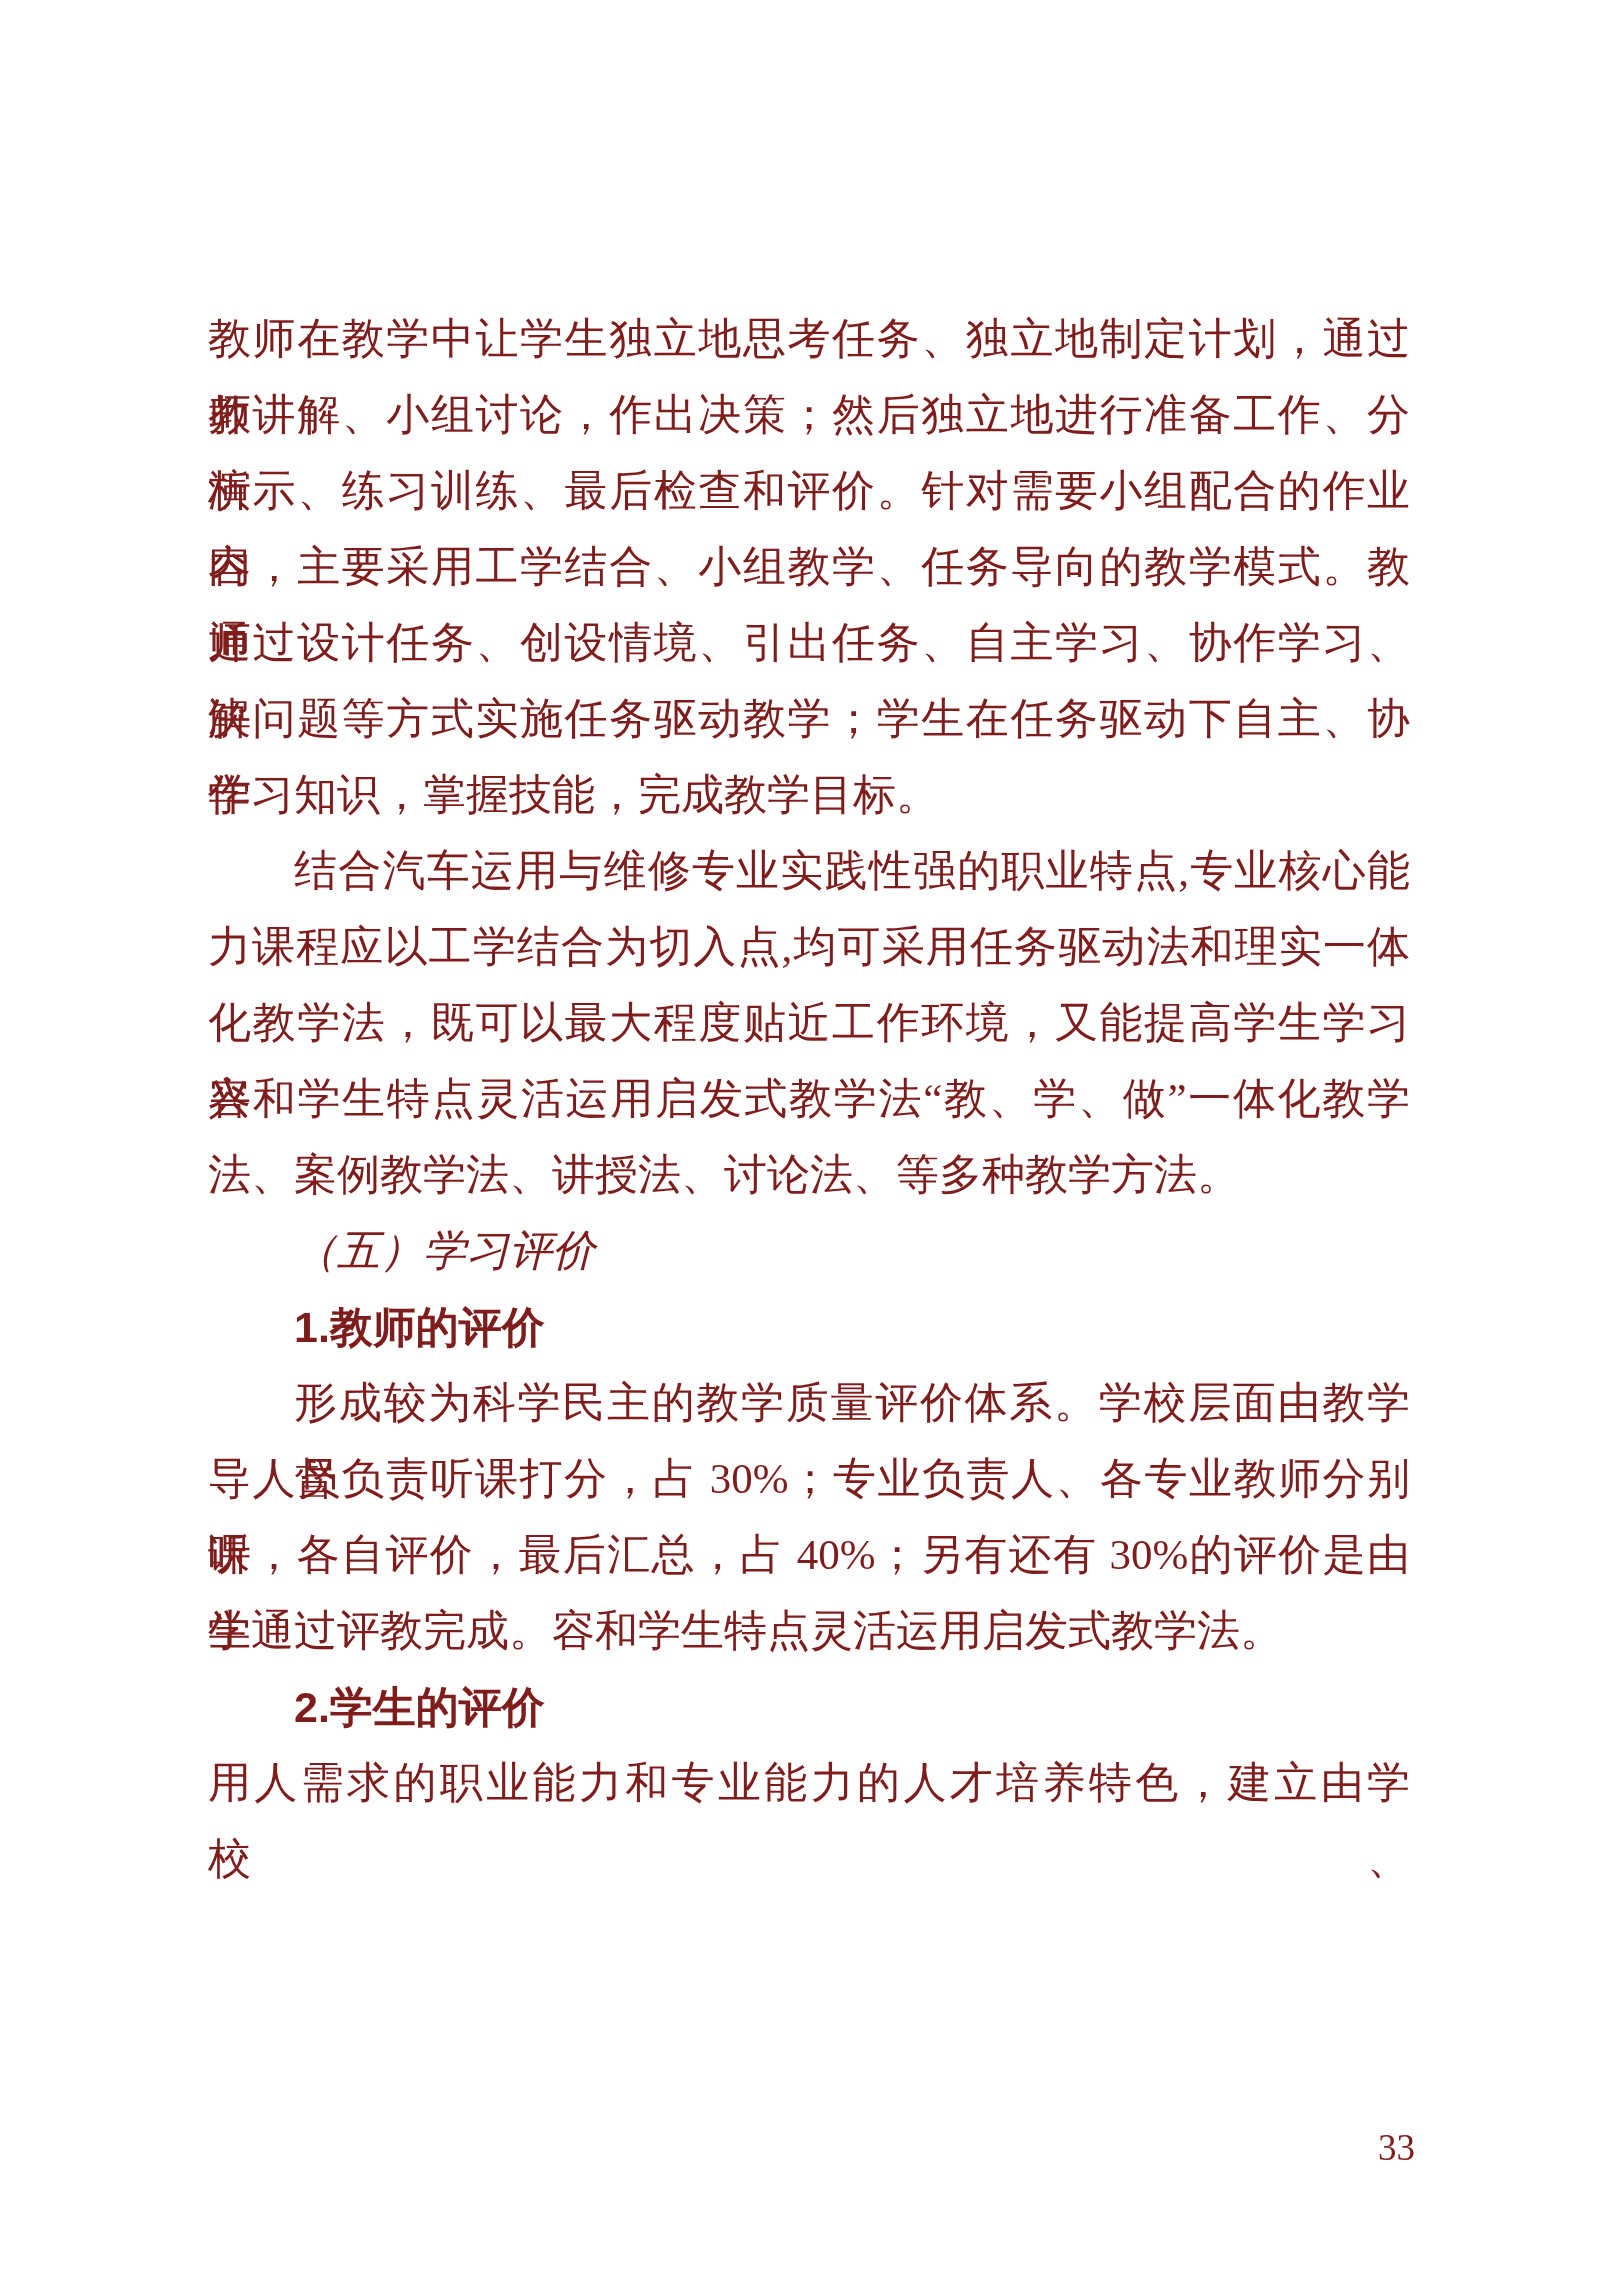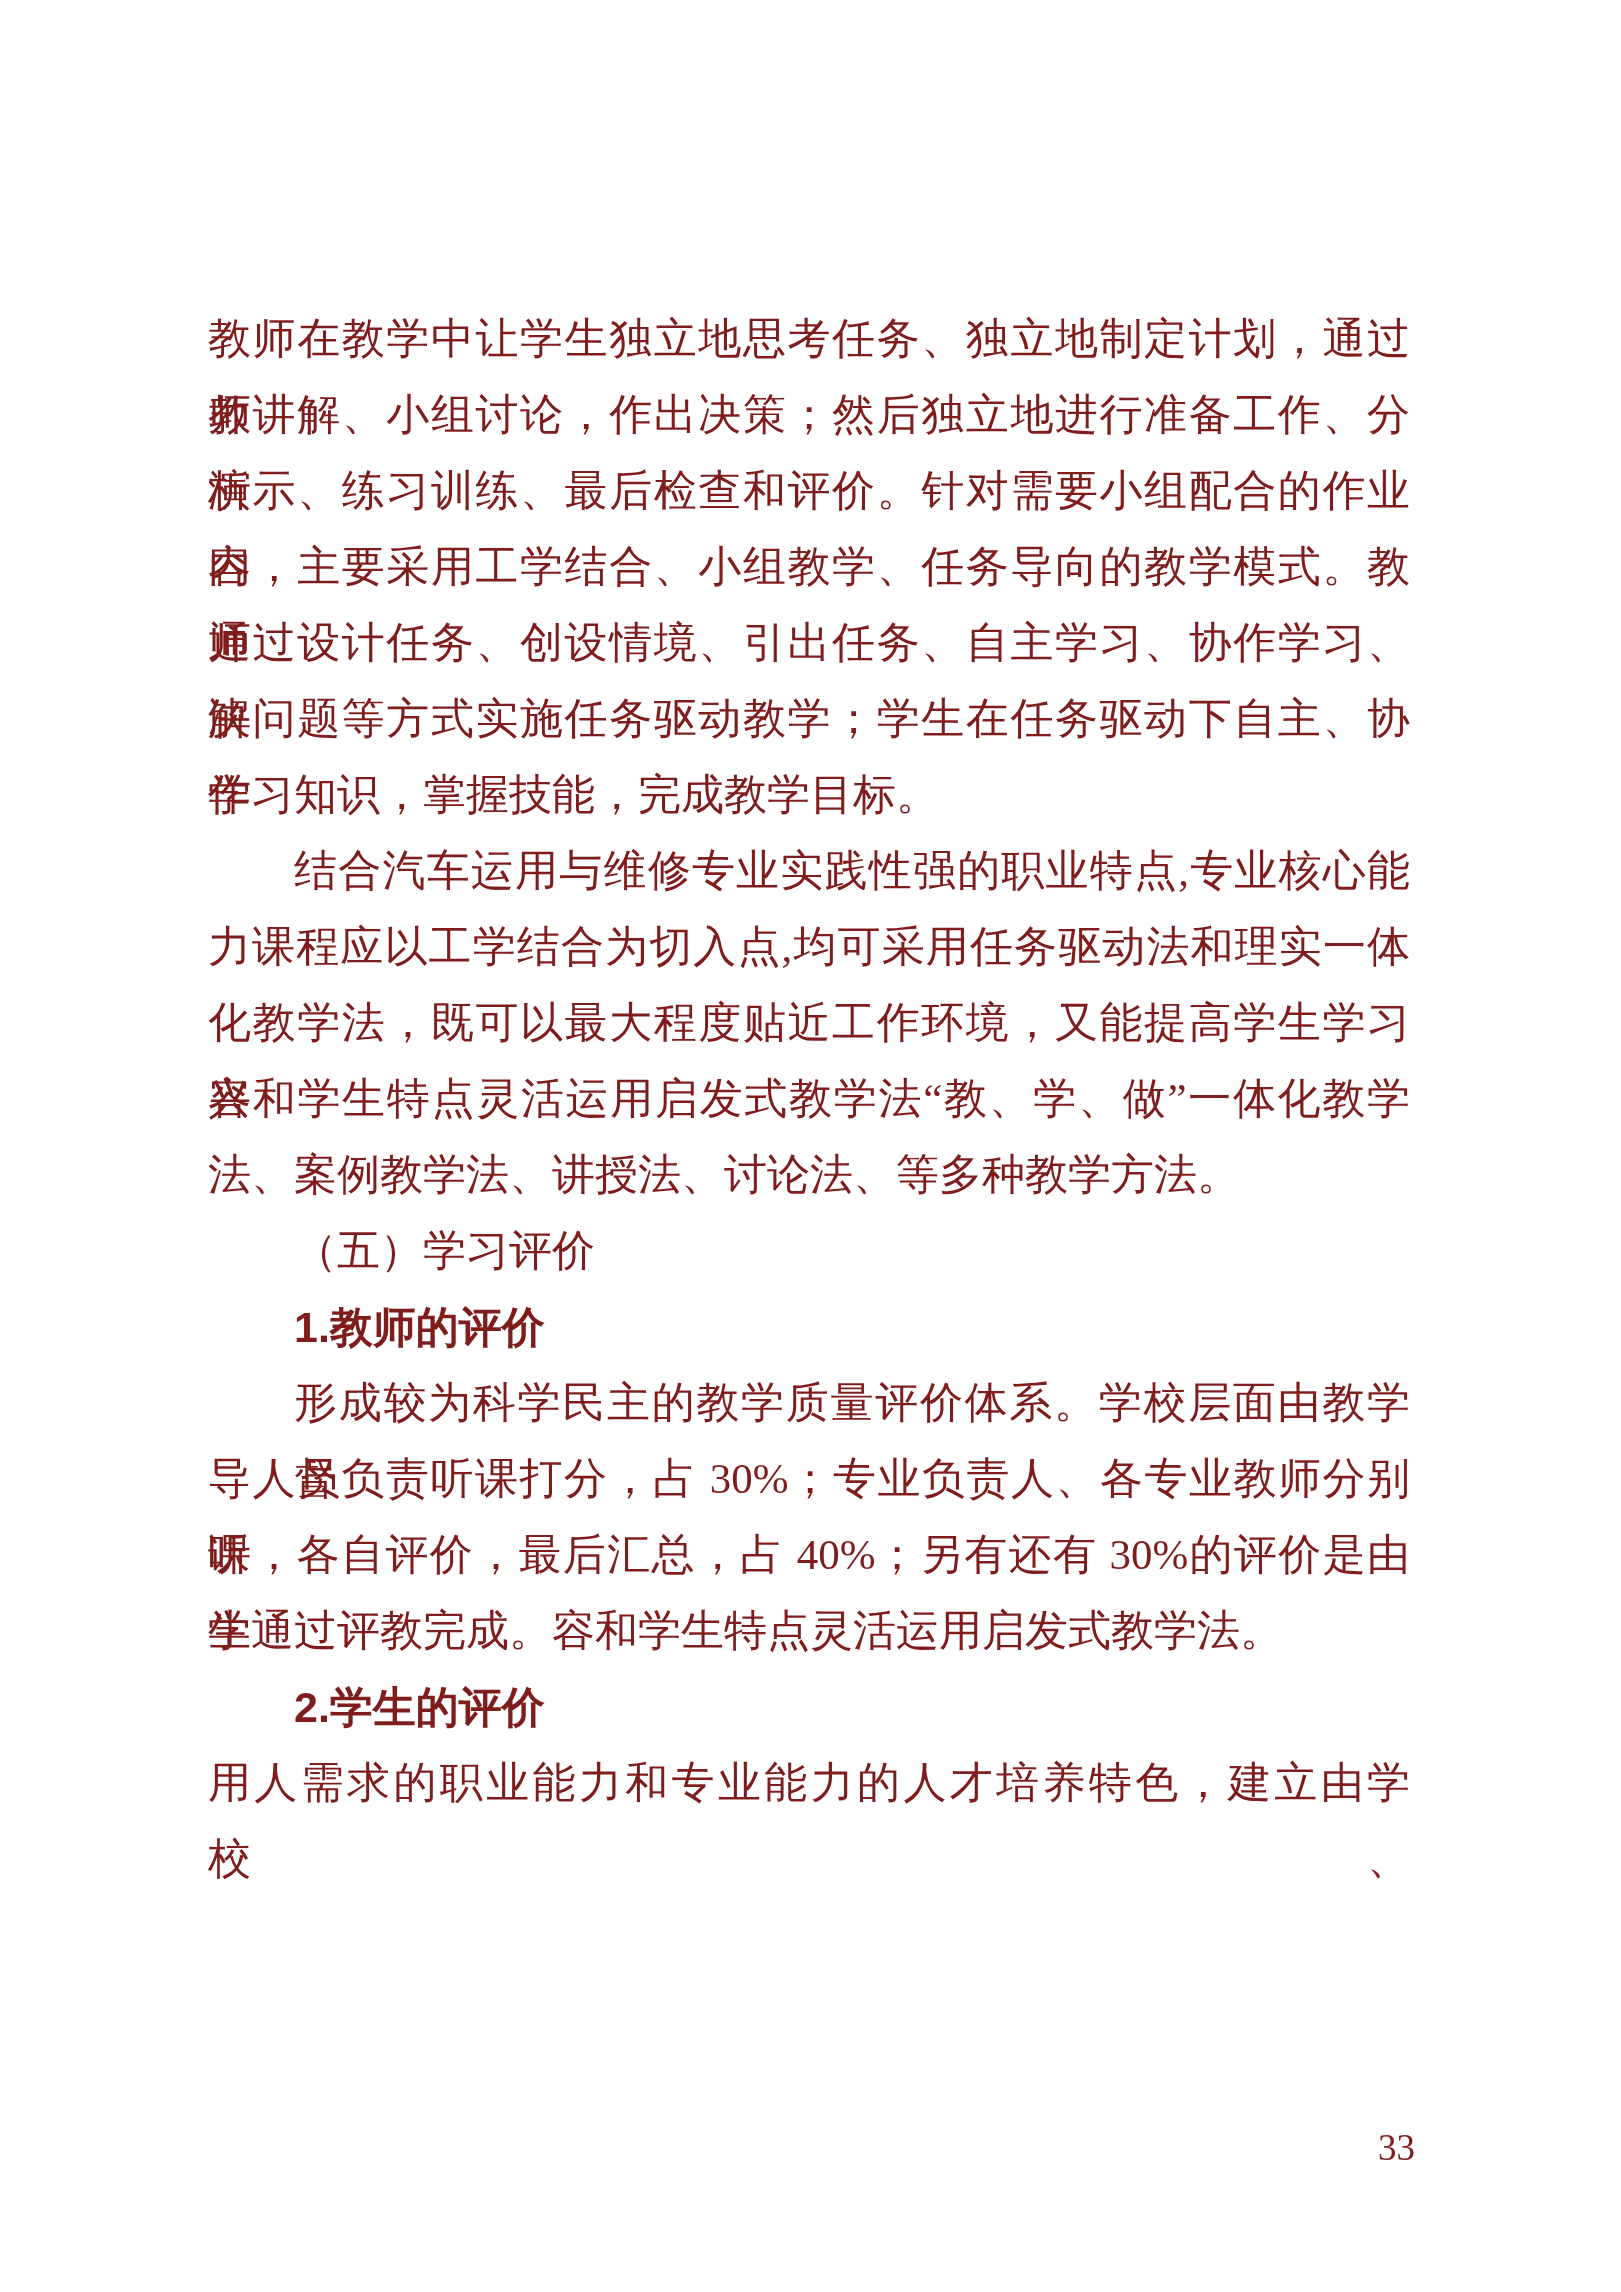--- a/index.html
+++ b/index.html
@@ -41,20 +41,21 @@
   .indent {
     padding-left: 86px;
   }
   
   .hei {
     font-family: "Liberation Sans", "DejaVu Sans", sans-serif;
     font-weight: bold;
   }
   
   .kai {
+    font-style: italic;
   }
   .page-number {
     position: absolute;
     left: 1378px;
     top: 2120px;
     font-size: 37px;
     line-height: 39px;
     font-family: "Liberation Serif", "DejaVu Serif", serif;
   }
 </style>

